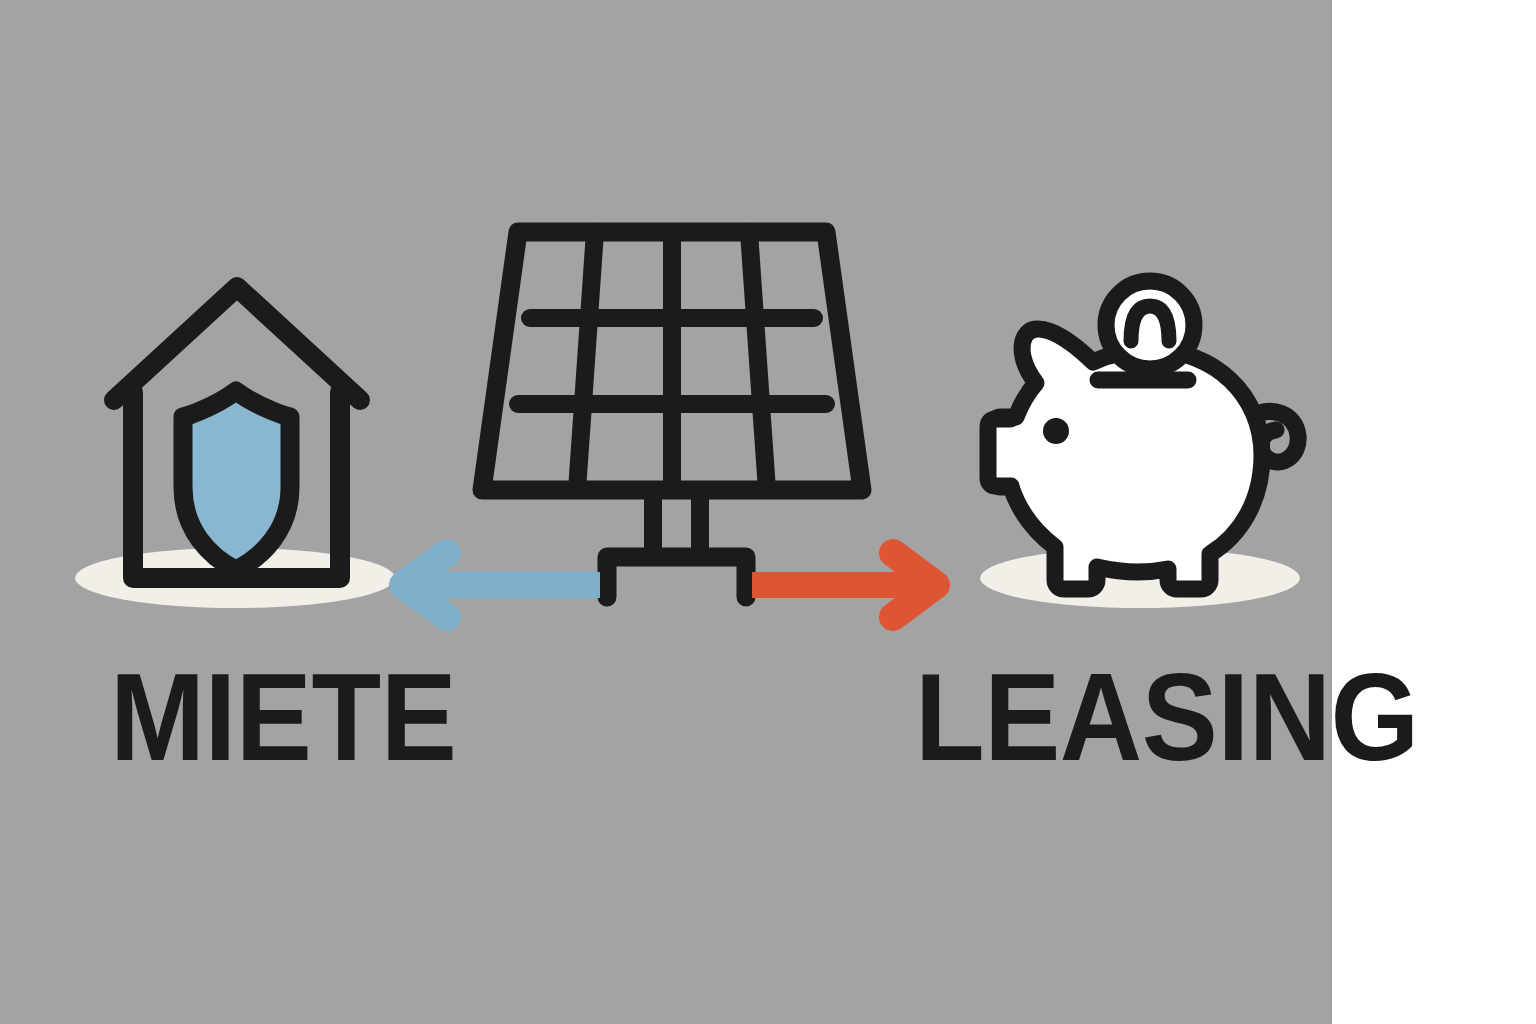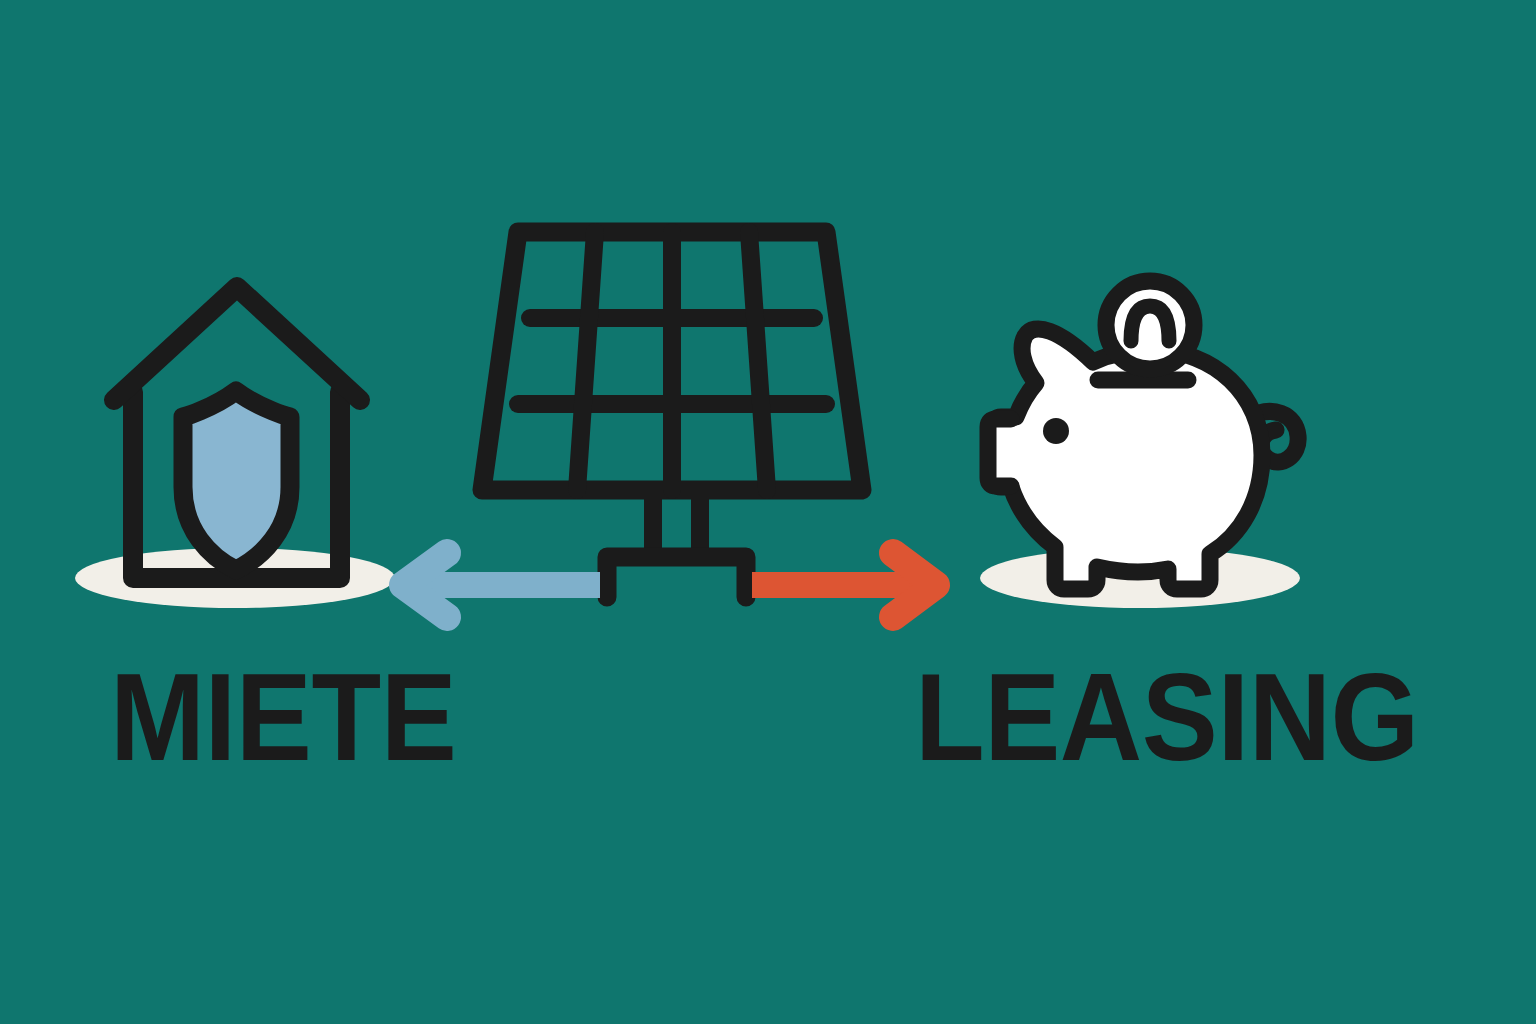--- a/index.html
+++ b/index.html
@@ -9,23 +9,23 @@
     background: #ffffff;
   }
   body {
     width: 1536px;
     height: 1024px;
     overflow: hidden;
     font-family: "Liberation Sans", sans-serif;
   }
   #stage {
     position: relative;
-    width: 1536px;
+    width: 1332px;
     height: 1024px;
-    background: #0f766e;
+    background: #a3a3a3;
   }
   #scene {
     position: absolute;
     left: 0;
     top: 0;
     width: 1536px;
     height: 1024px;
     display: block;
   }
   .label {

